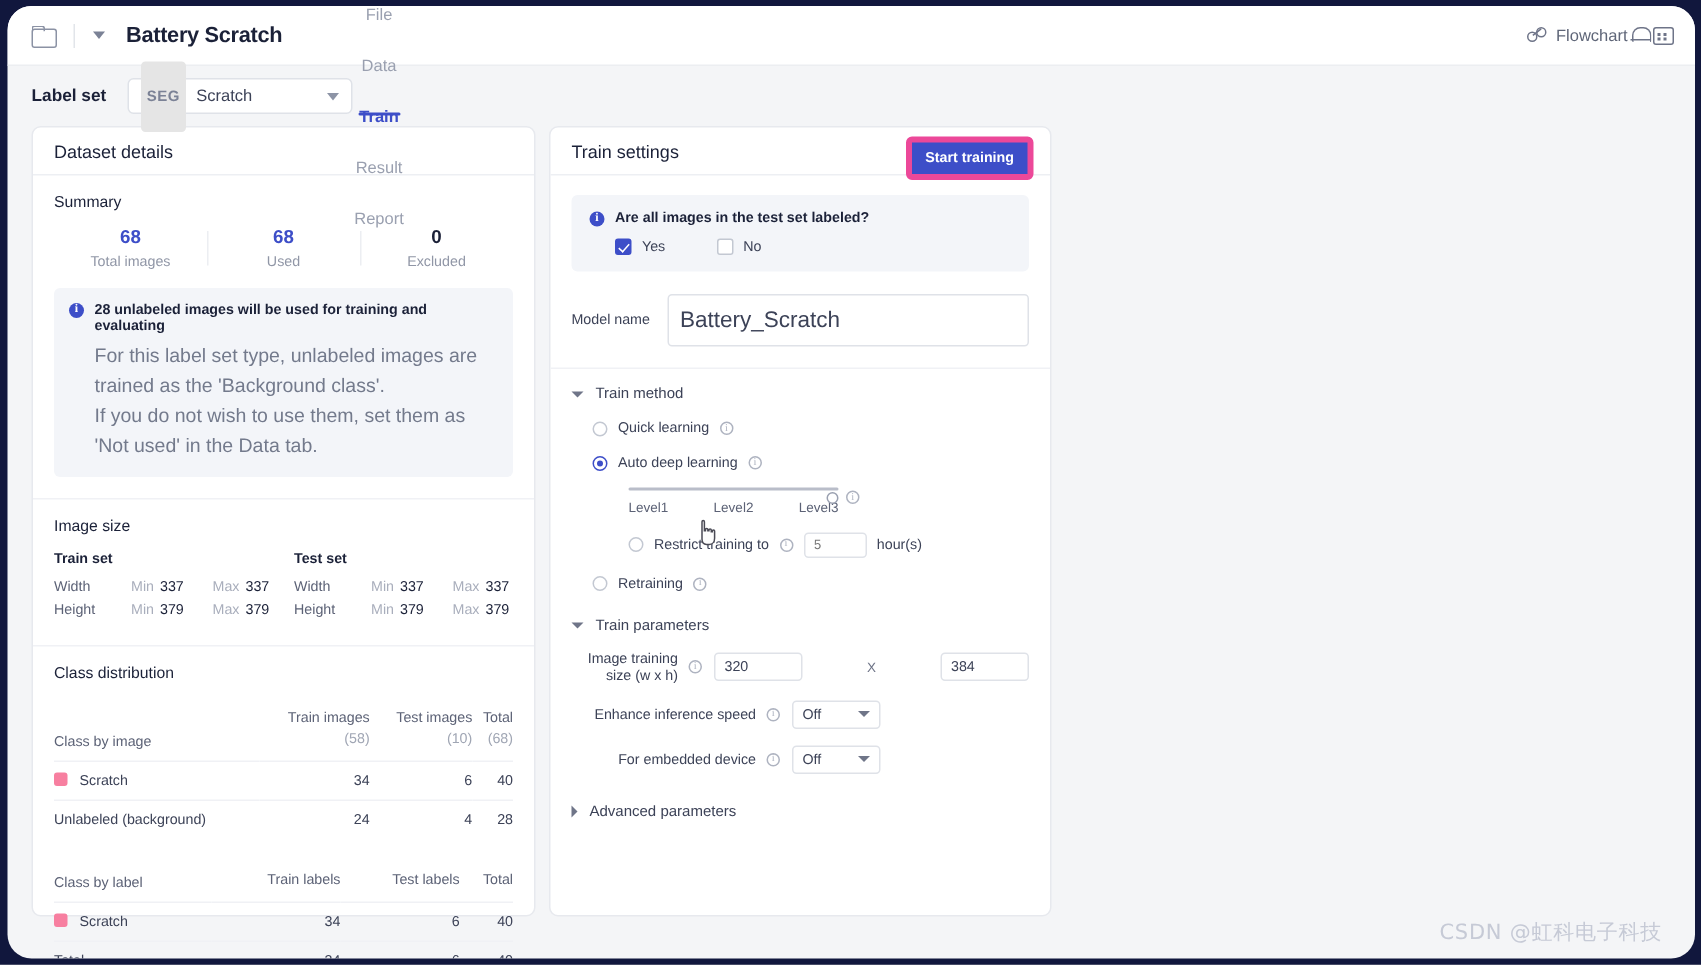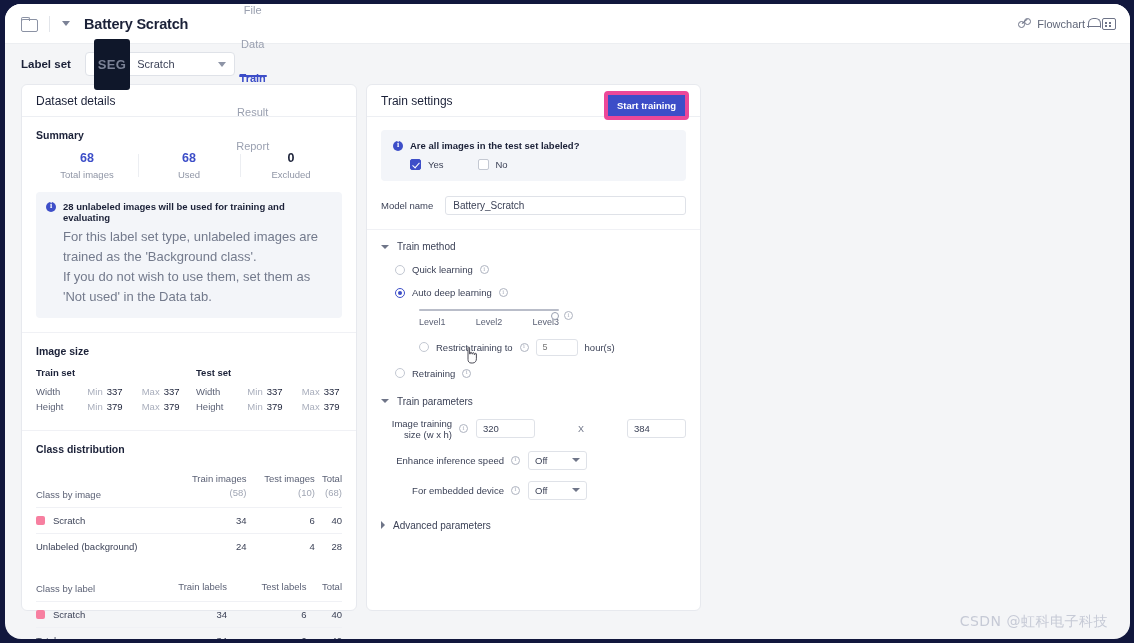--- a/index.html
+++ b/index.html
@@ -112,41 +112,41 @@
   .labelset-row {
     height: 40px; display: flex; align-items: center; padding: 0 16px; gap: 14px;
   }
   .labelset-label { font-size: 11.5px; font-weight: bold; color: #1b2138; }
   .labelset-select {
     width: 150px; height: 24px; background: #fff; border: 1px solid #dfe2e8;
     border-radius: 4px; display: flex; align-items: center; padding: 0 8px; gap: 7px;
     cursor: pointer; position: relative;
   }
   .seg-badge {
-    background: #0f172a; color: #7b8296; font-size: 13px; font-weight: bold;
+    background: #e5e5e5; color: #7b8296; font-size: 10px; font-weight: bold;
     padding: 18px 4px; border-radius: 3px; letter-spacing: 0.3px;
   }
   .labelset-value { font-size: 11px; color: #3c4257; }
   .labelset-select .chev { margin-right: 0; margin-left: auto; border-top-color:#8d94a6; }
 
   
   .panels { display: flex; gap: 9px; padding: 0 16px; align-items: flex-start; }
   .panel {
     background: #ffffff; border: 1px solid #e7e9ee; border-radius: 6px;
   }
   .panel-head {
     height: 32px; display: flex; align-items: center; padding: 0 14px;
     border-bottom: 1px solid #edeff3; font-size: 12px; font-weight: normal; color: #1b2138;
   }
   #left-panel { width: 336px; height: 527px; }
   #right-panel { width: 335px; height: 527px; position: relative; }
 
   .section { padding: 12px 14px 14px 14px; border-bottom: 1px solid #f0f1f5; }
   .section:last-child { border-bottom: none; }
-  .section-title { font-size: 10.5px; font-weight: bold; color: #1b2138; margin-bottom: 10px; }
+  .section-title { font-size: 10.5px; font-weight: normal; color: #1b2138; margin-bottom: 10px; }
 
   
   .stats { display: flex; }
   .stat { flex: 1; text-align: center; position: relative; }
   .stat + .stat::before {
     content: ""; position: absolute; left: 0; top: 3px; bottom: 3px; width: 1px; background: #eceef2;
   }
   .stat-num { font-size: 12.5px; font-weight: bold; color: #3d4ec8; margin-bottom: 4px; }
   .stat-num.zero { color: #1b2138; }
   .stat-lbl { font-size: 9.5px; color: #9096a6; }
@@ -209,22 +209,22 @@
   .cb.checked { background: #3d4ec8; border-color: #3d4ec8; position: relative; }
   .cb.checked::after {
     content: ""; position: absolute; left: 3px; top: 0.5px; width: 3px; height: 6px;
     border: solid #fff; border-width: 0 1.6px 1.6px 0; transform: rotate(42deg);
   }
   .q-opt span { font-size: 9.5px; color: #3c4257; }
 
   .model-row { display: flex; align-items: center; gap: 12px; padding: 15px 14px 0 14px; }
   .model-label { font-size: 9.5px; color: #3c4257; }
   .model-input {
-    flex: 1; height: 19px; border: 1px solid #dfe2e8; border-radius: 3px;
-    font-size: 10px; color: #3c4257; padding: 0 7px;
+    flex: 1; height: 35px; border: 1px solid #dfe2e8; border-radius: 3px;
+    font-size: 15px; color: #3c4257; padding: 0 7px;
     font-family: "Liberation Sans", sans-serif; background: #fff;
   }
 
   .divline { height: 1px; background: #f0f1f5; margin: 14px 0 0 0; }
 
   .grp { padding: 11px 14px 0 14px; }
   .grp-head { display: flex; align-items: center; gap: 8px; font-size: 10px; color: #3c4257; cursor: pointer; }
   .caret-d { width: 0; height: 0; border-left: 4px solid transparent; border-right: 4px solid transparent; border-top: 4.5px solid #6f7588; }
   .caret-r { width: 0; height: 0; border-top: 4px solid transparent; border-bottom: 4px solid transparent; border-left: 4.5px solid #6f7588; }
 

